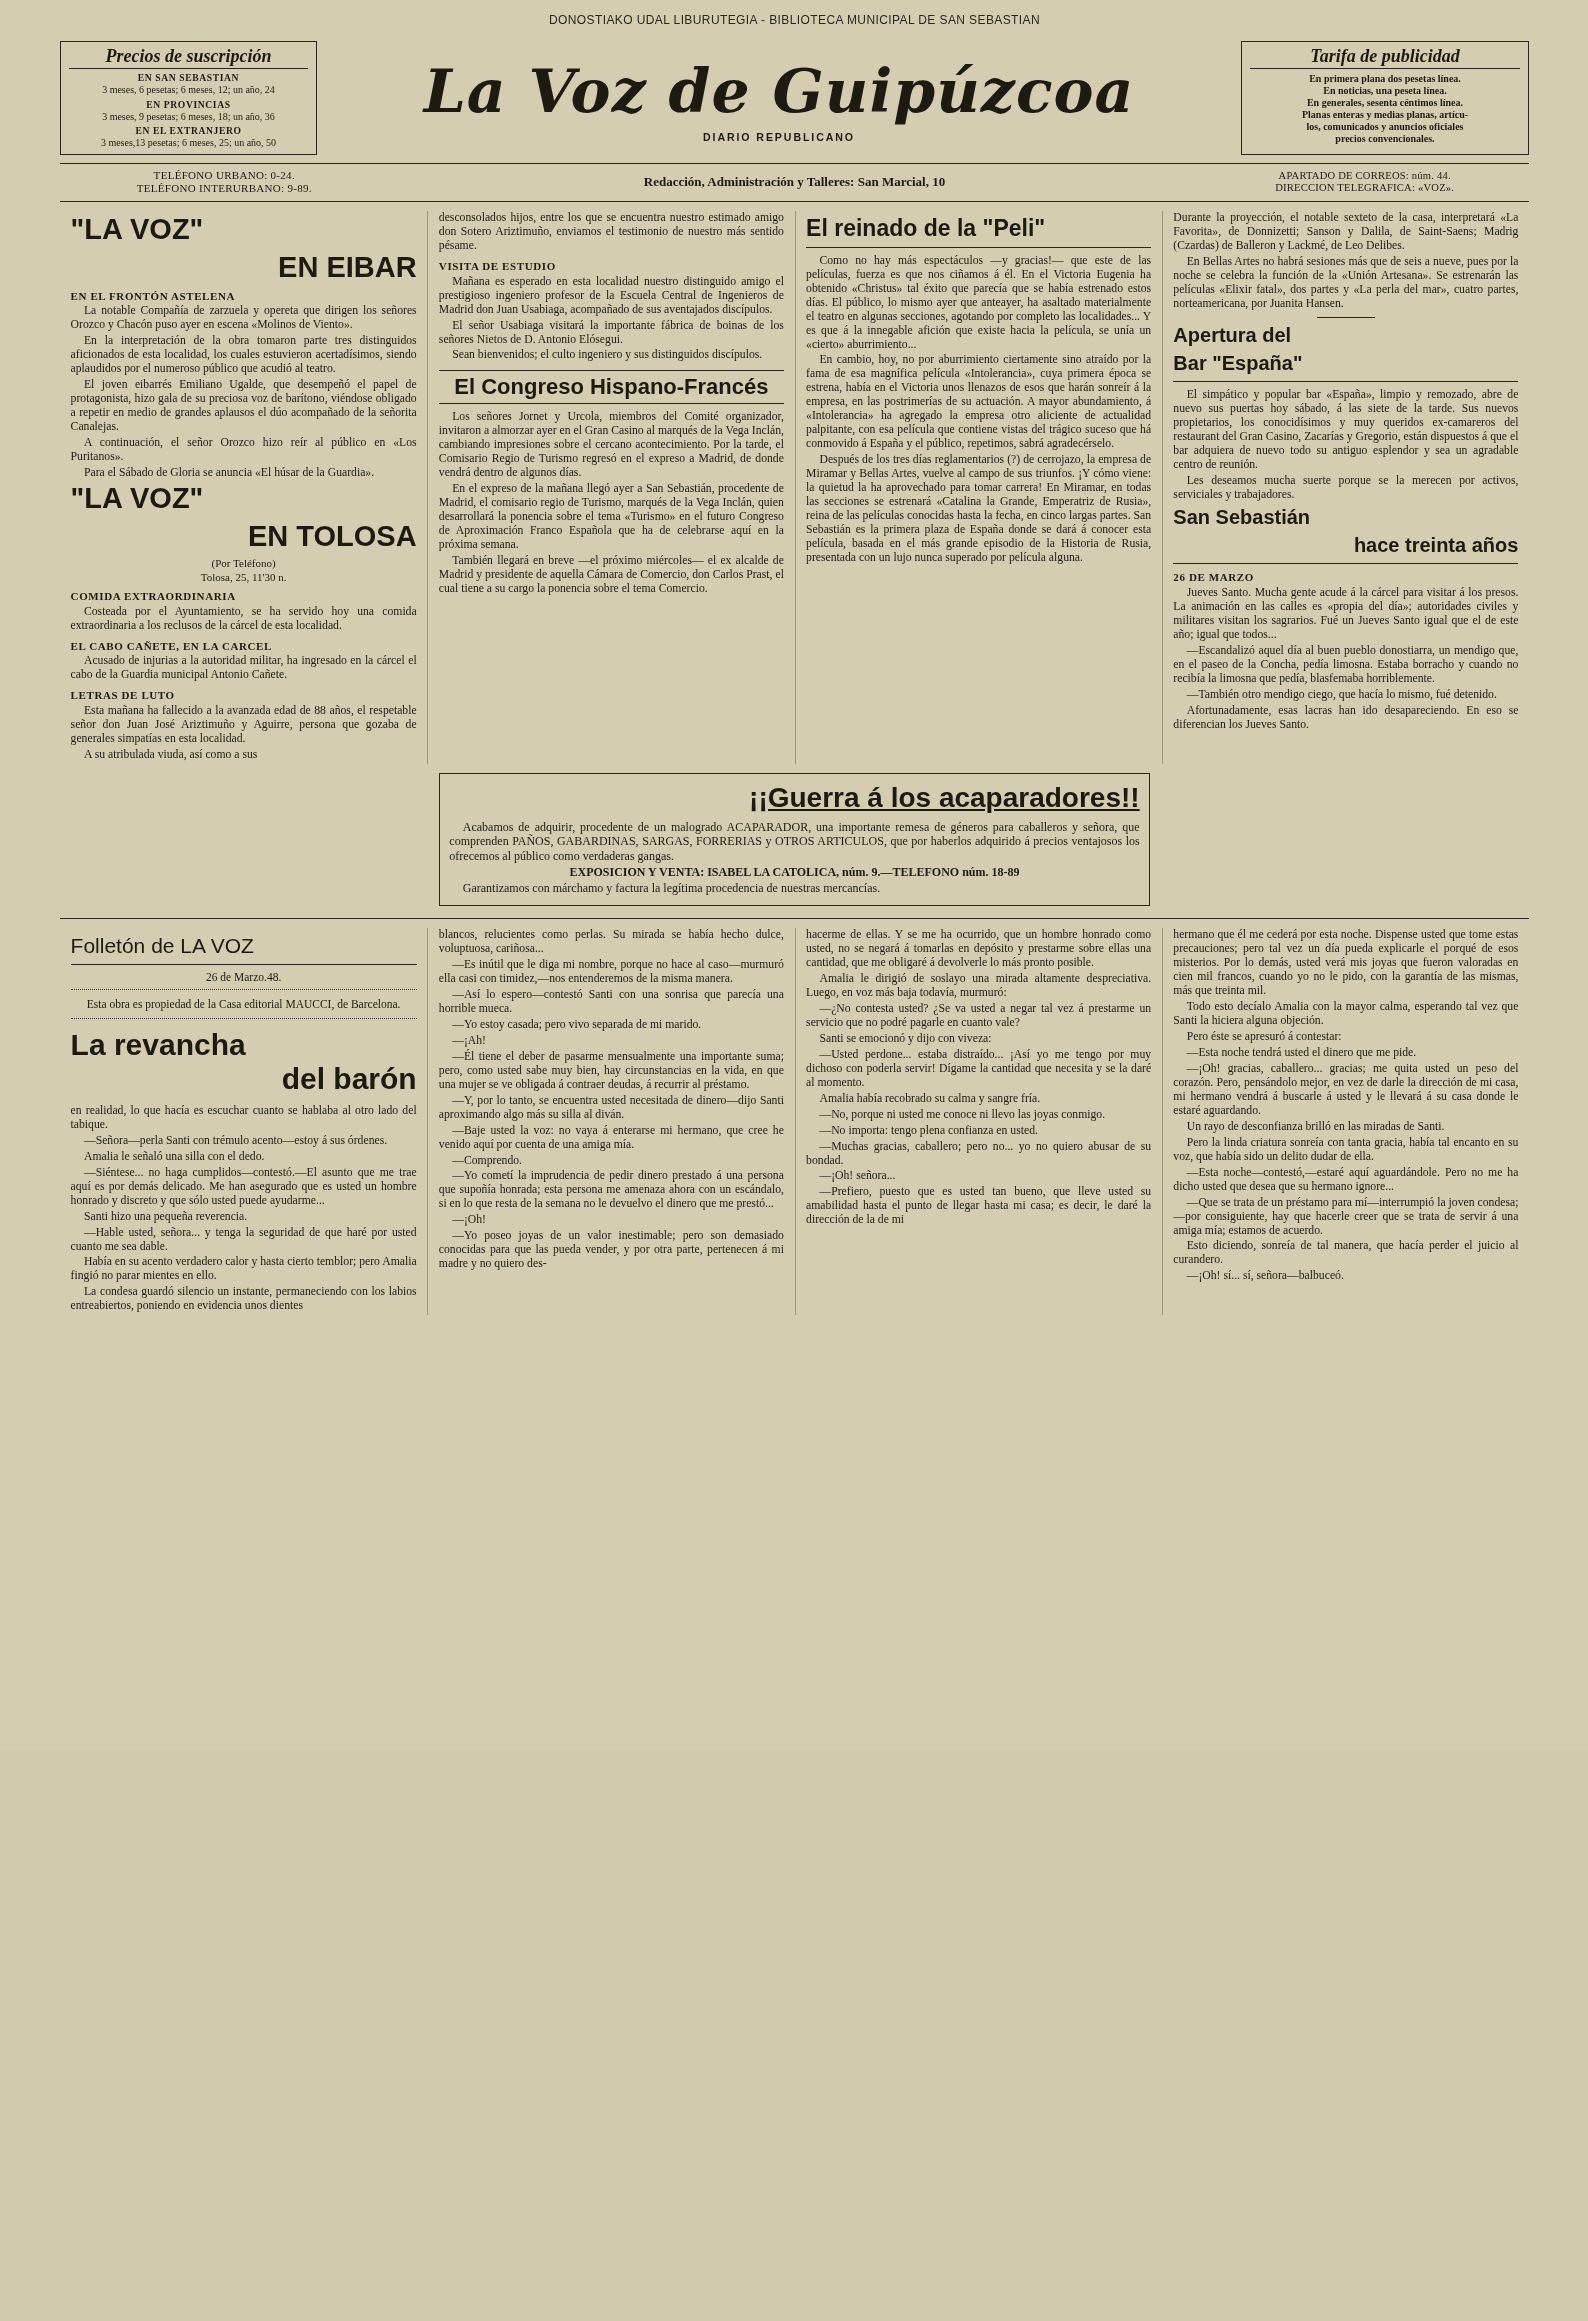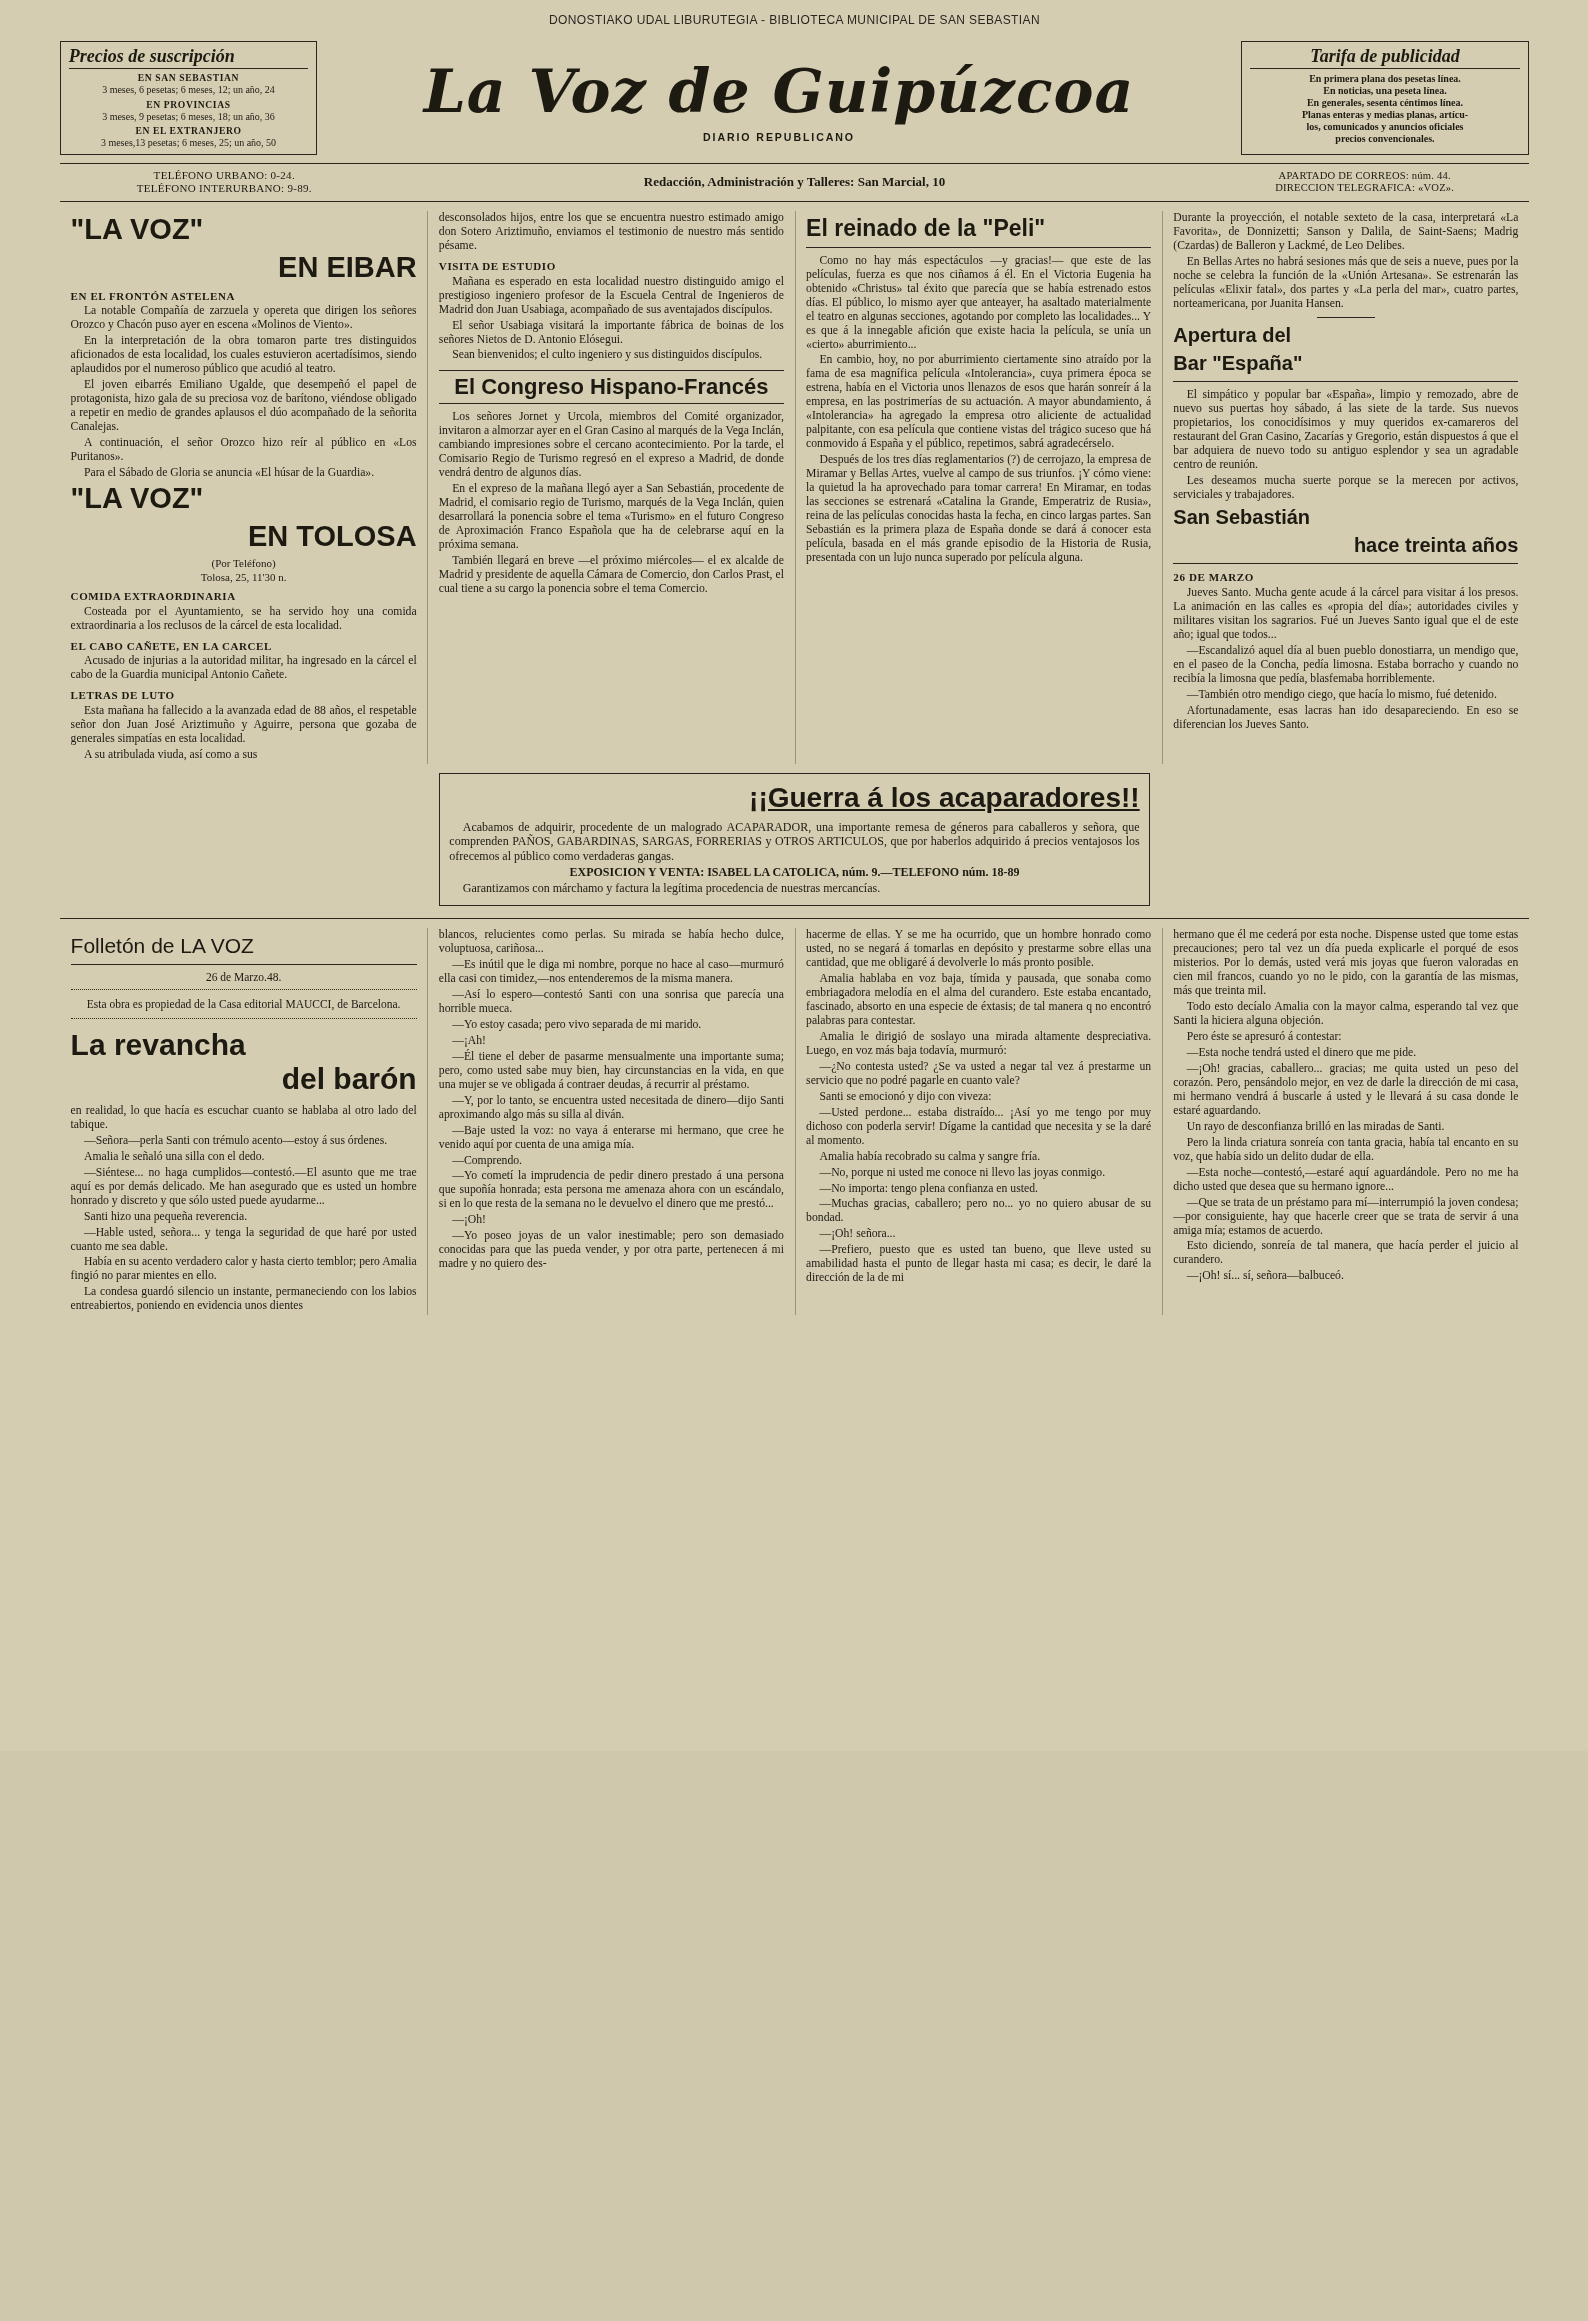--- a/index.html
+++ b/index.html
@@ -32,21 +32,21 @@
     display:flex;align-items:stretch;justify-content:space-between;
     margin-top:3.8px;
   }
   .box{
     border:1.9px solid #2b2720;
     padding:3.8px 7.7px 5.8px 7.7px;
     box-sizing:border-box;
   }
   .price-box{width:257px;}
   .price-title{
-    font-family:"Liberation Serif",serif;
+    text-align:center;font-family:"Liberation Serif",serif;
     font-size:18px;font-weight:bold;font-style:italic;
     border-bottom:1px solid #2b2720;padding-bottom:1.9px;margin-bottom:2.9px;
   }
   .price-head{
     text-align:center;font-size:9.6px;font-weight:bold;letter-spacing:0.6px;
     font-family:"Liberation Serif",serif;margin:2.9px 0 1px;
   }
   .price-line{font-size:10px;line-height:11.5px;text-align:center;}
   .title-wrap{flex:1;text-align:center;padding:0 13.4px;}
   .paper-title{
@@ -315,21 +315,20 @@
         <p>—Y, por lo tanto, se encuentra usted necesitada de dinero—dijo Santi aproximando algo más su silla al diván.</p>
         <p>—Baje usted la voz: no vaya á enterarse mi hermano, que cree he venido aquí por cuenta de una amiga mía.</p>
         <p>—Comprendo.</p>
         <p>—Yo cometí la imprudencia de pedir dinero prestado á una persona que supoñía honrada; esta persona me amenaza ahora con un escándalo, si en lo que resta de la semana no le devuelvo el dinero que me prestó...</p>
         <p>—¡Oh!</p>
         <p>—Yo poseo joyas de un valor inestimable; pero son demasiado conocidas para que las pueda vender, y por otra parte, pertenecen á mi madre y no quiero des-</p>
       </div>
 
       <div class="col">
         <p class="noind">hacerme de ellas. Y se me ha ocurrido, que un hombre honrado como usted, no se negará á tomarlas en depósito y prestarme sobre ellas una cantidad, que me obligaré á devolverle lo más pronto posible.</p>
-        <p>Amalia hablaba en voz baja, tímida y pausada, que sonaba como embriagadora melodía en el alma del curandero. Este estaba encantado, fascinado, absorto en una especie de éxtasis; de tal manera q no encontró palabras para contestar.</p>
         <p>Amalia le dirigió de soslayo una mirada altamente despreciativa. Luego, en voz más baja todavía, murmuró:</p>
         <p>—¿No contesta usted? ¿Se va usted a negar tal vez á prestarme un servicio que no podré pagarle en cuanto vale?</p>
         <p>Santi se emocionó y dijo con viveza:</p>
         <p>—Usted perdone... estaba distraído... ¡Así yo me tengo por muy dichoso con poderla servir! Dígame la cantidad que necesita y se la daré al momento.</p>
         <p>Amalia había recobrado su calma y sangre fría.</p>
         <p>—No, porque ni usted me conoce ni llevo las joyas conmigo.</p>
         <p>—No importa: tengo plena confianza en usted.</p>
         <p>—Muchas gracias, caballero; pero no... yo no quiero abusar de su bondad.</p>
         <p>—¡Oh! señora...</p>
         <p>—Prefiero, puesto que es usted tan bueno, que lleve usted su amabilidad hasta el punto de llegar hasta mi casa; es decir, le daré la dirección de la de mi</p>

